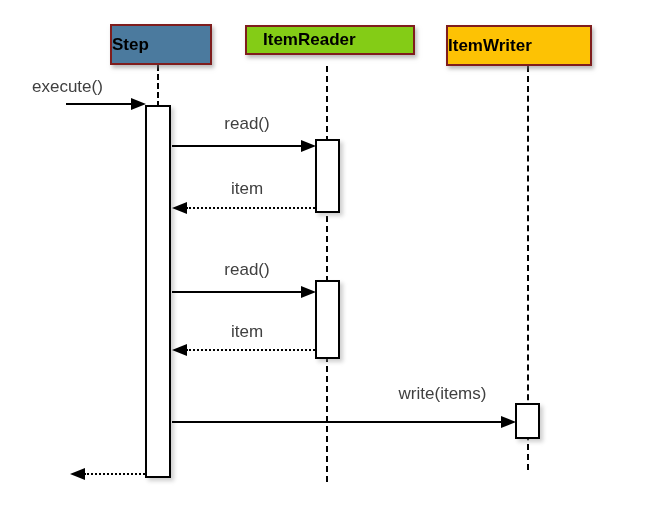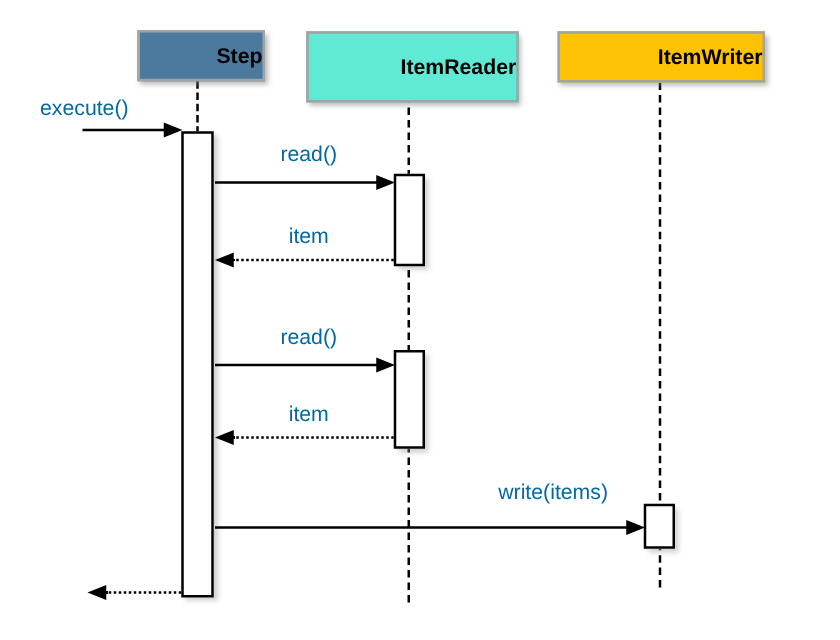--- a/index.html
+++ b/index.html
@@ -12,33 +12,33 @@
     position: relative;
     width: 672px;
     height: 512px;
     background: #ffffff;
     overflow: hidden;
   }
   
   .head-box {
     position: absolute;
     box-sizing: border-box;
-    border: 2px solid #a3a3a3;
+    border: 2px solid #7f1d1d;
     display: flex;
     align-items: center;
-    justify-content: flex-end;
+    justify-content: flex-start;
     font-weight: bold;
     font-size: 17px;
     color: #000000;
     box-shadow: 2px 3px 4px rgba(130,130,130,0.55);
     z-index: 3;
   }
   .head-step   { left: 110px; top: 24px; width: 102px; height: 41px; background: #4b7a9e; }
-  .head-reader { left: 245px; top: 25px; width: 170px; height: 57px; background: #5eead4; }
-  .head-writer { left: 446px; top: 25px; width: 166px; height: 41px; background: #fdc204; }
+  .head-reader { left: 245px; top: 25px; width: 170px; height: 30px; background: #84cc16; padding-left: 16px; }
+  .head-writer { left: 446px; top: 25px; width: 146px; height: 41px; background: #fdc204; }
 
   
   .lifeline {
     position: absolute;
     width: 0;
     border-left: 2px dashed #000000;
     z-index: 1;
   }
   .life-step   { left: 157px; top: 65px;  height: 42px;  }
   .life-reader { left: 326px; top: 66px;  height: 416px; }
@@ -82,21 +82,21 @@
     border-top: 6px solid transparent;
     border-bottom: 6px solid transparent;
     border-right: 15px solid #000000;
     z-index: 4;
   }
 
   
   .msg-label {
     position: absolute;
     font-size: 17px;
-    color: #0369a1;
+    color: #404040;
     white-space: nowrap;
     z-index: 4;
   }
   .lbl-execute { left: 32px;  top: 77px; }
   .lbl-read1   { left: 182px; top: 114px; width: 130px; text-align: center; }
   .lbl-item1   { left: 182px; top: 179px; width: 130px; text-align: center; }
   .lbl-read2   { left: 182px; top: 260px; width: 130px; text-align: center; }
   .lbl-item2   { left: 182px; top: 322px; width: 130px; text-align: center; }
   .lbl-write   { left: 380px; top: 384px; width: 125px; text-align: center; }
   .lbl-exit    { left: 38px;  top: 440px; }

